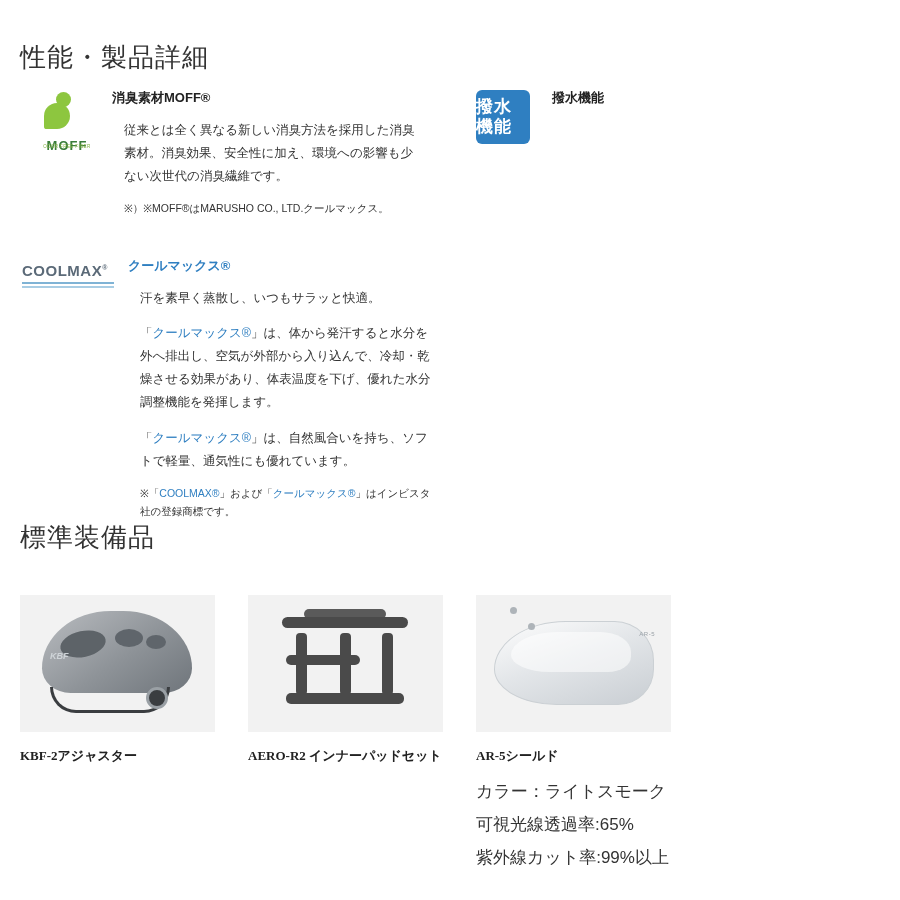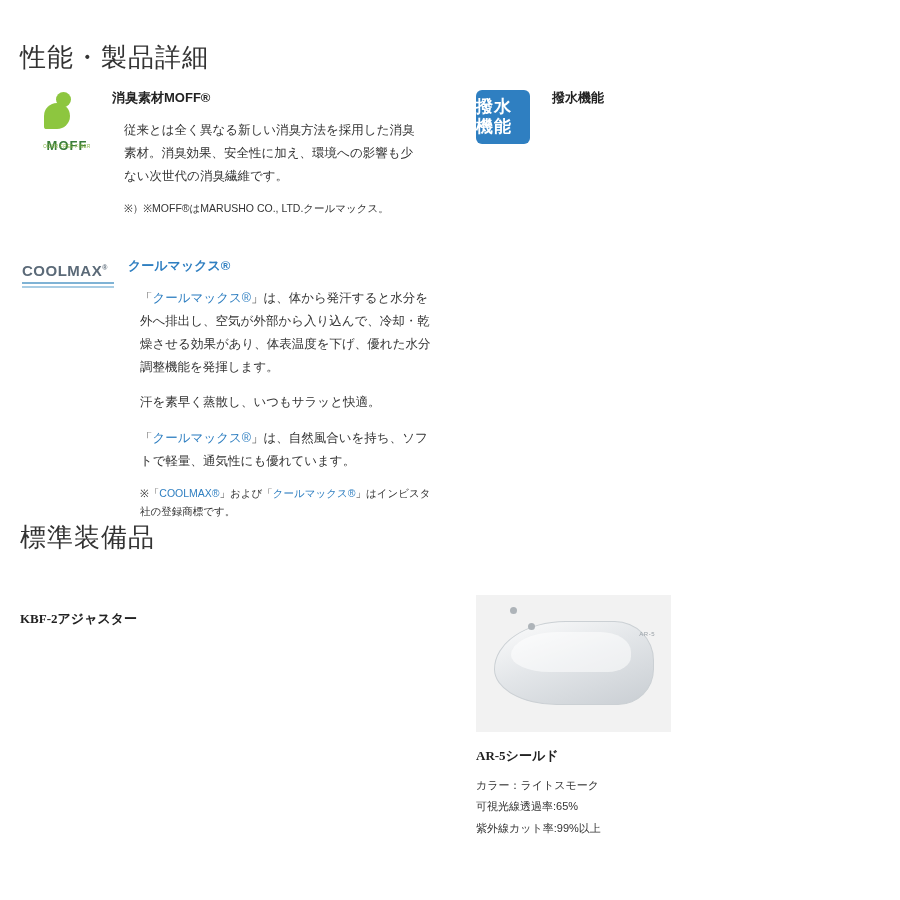--- a/index.html
+++ b/index.html
@@ -144,21 +144,21 @@
   .equip-name {
     margin-top: 14px;
     font-size: 13px;
     font-weight: bold;
     color: #222222;
     line-height: 1.6;
     font-family: Liberation Serif, serif;
   }
   .equip-spec {
     margin-top: 8px;
-    font-size: 11px;
+    font-size: 17px;
     line-height: 1.95;
     color: #333333;
   }
 
   
   .helmet-shell {
     position: absolute; left: 22px; top: 16px;
     width: 150px; height: 82px;
     background: linear-gradient(145deg,#b9bcc0 0%,#8e9398 55%,#6f757b 100%);
     border-radius: 72px 72px 30px 30px / 60px 60px 26px 26px;
@@ -285,33 +285,53 @@
       <div class="cm-word">
         <span>COOLMAX</span><sup>®</sup>
       </div>
       <div class="cm-bars">
         <div class="b1"></div>
         <div class="b2"></div>
       </div>
     </div>
     <div class="body">
       <h3>クールマックス®</h3>
+      <p>汗を素早く蒸散し、いつもサラッと快適。</p>
       <p>「<span style="color:#2f7fc1">クールマックス®</span>」は、体から発汗すると水分を外へ排出し、空気が外部から入り込んで、冷却・乾燥させる効果があり、体表温度を下げ、優れた水分調整機能を発揮します。</p>
-      <p>汗を素早く蒸散し、いつもサラッと快適。</p>
       <p>「<span style="color:#2f7fc1">クールマックス®</span>」は、自然風合いを持ち、ソフトで軽量、通気性にも優れています。</p>
       <p class="note">※「<span style="color:#2f7fc1">COOLMAX®</span>」および「<span style="color:#2f7fc1">クールマックス®</span>」はインビスタ社の登録商標です。</p>
     </div>
   </div>
 
   <h2 class="section-title" id="equip-title">標準装備品</h2>
 
   <div class="equip-card" id="equip-1">
+    <div class="equip-img">
+      <div class="helmet-shell"></div>
+      <div class="helmet-vent hv1"></div>
+      <div class="helmet-vent hv2"></div>
+      <div class="helmet-logo">KBF</div>
+      <div class="helmet-strap"></div>
+      <div class="helmet-dial"></div>
+    </div>
     <div class="equip-name">KBF-2アジャスター</div>
   </div>
 
+  <div class="equip-card" id="equip-2">
+    <div class="equip-img">
+      <div class="pad-top2"></div>
+      <div class="pad-top"></div>
+      <div class="pad-v pv1"></div>
+      <div class="pad-v pv2"></div>
+      <div class="pad-v pv3"></div>
+      <div class="pad-h ph1"></div>
+      <div class="pad-h ph2"></div>
+    </div>
+    <div class="equip-name">AERO-R2 インナーパッドセット</div>
+  </div>
 
   <div class="equip-card" id="equip-3">
     <div class="equip-img">
       <div class="shield"></div>
       <div class="shield-hole sh1"></div>
       <div class="shield-hole sh2"></div>
       <div class="shield-mark">AR-5</div>
     </div>
     <div class="equip-name">AR-5シールド</div>
     <div class="equip-spec">

